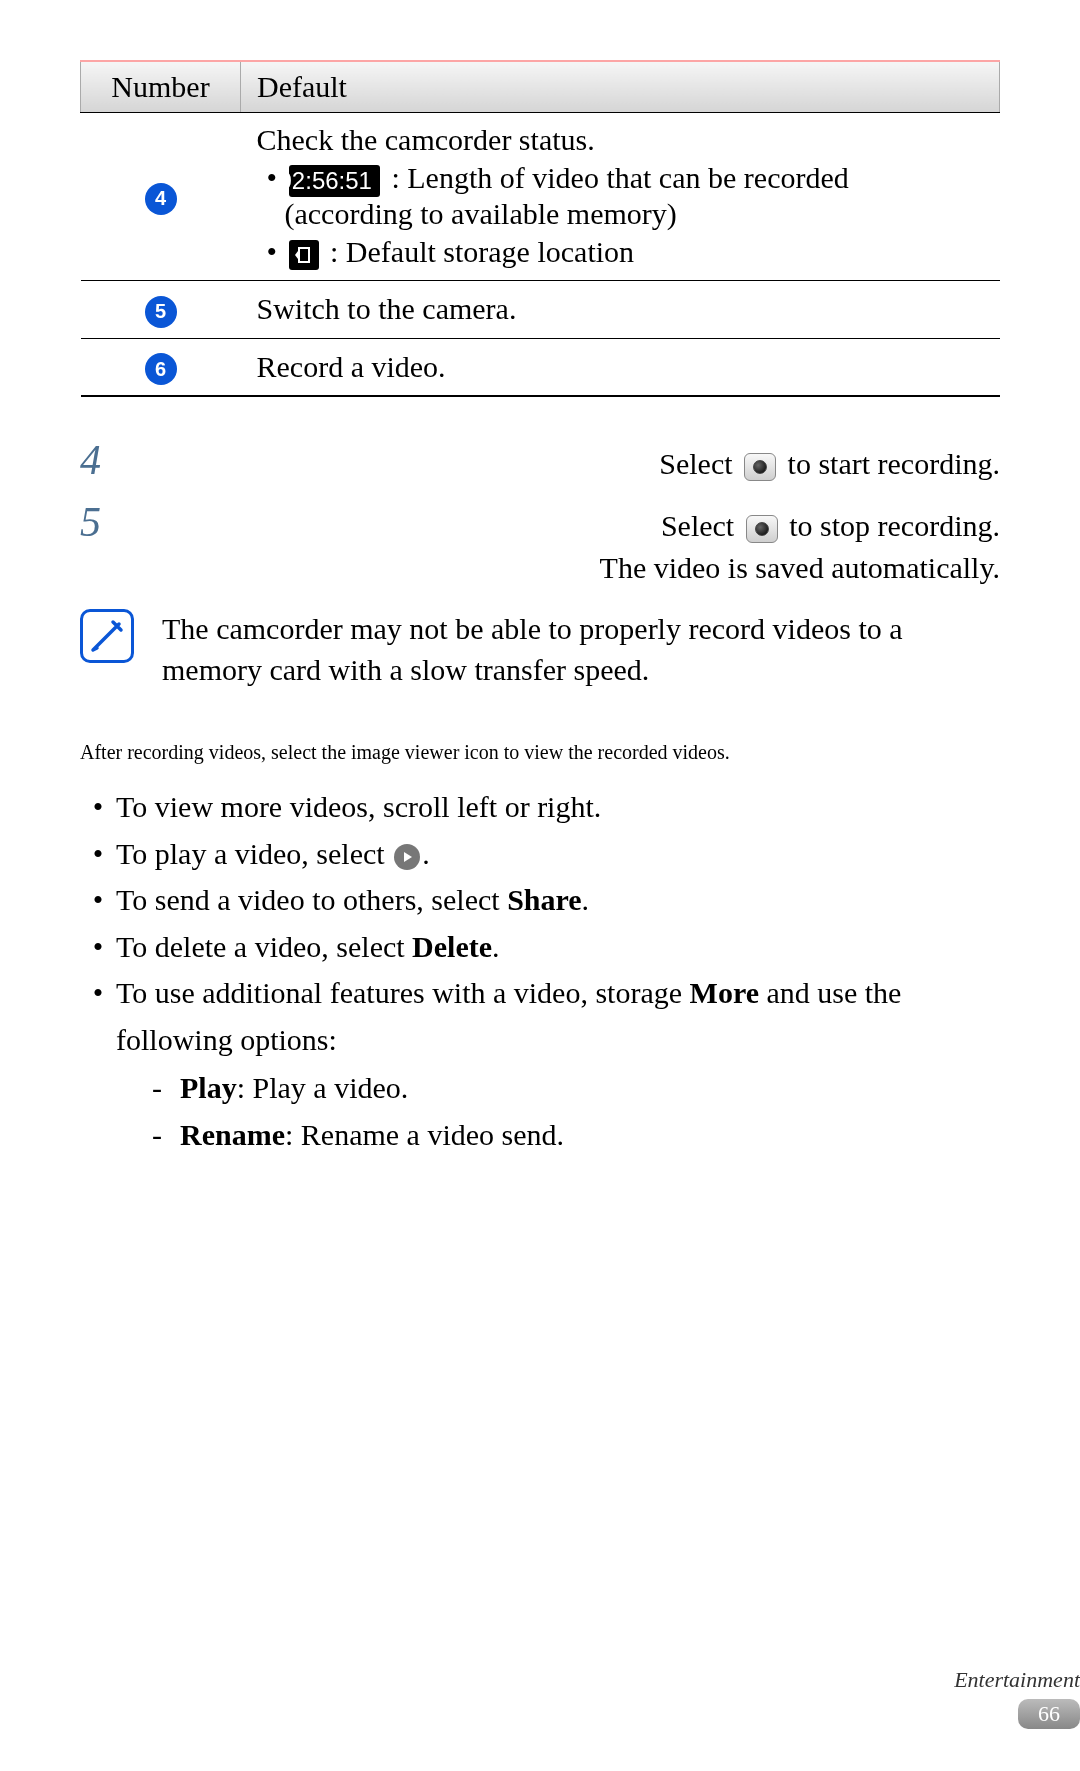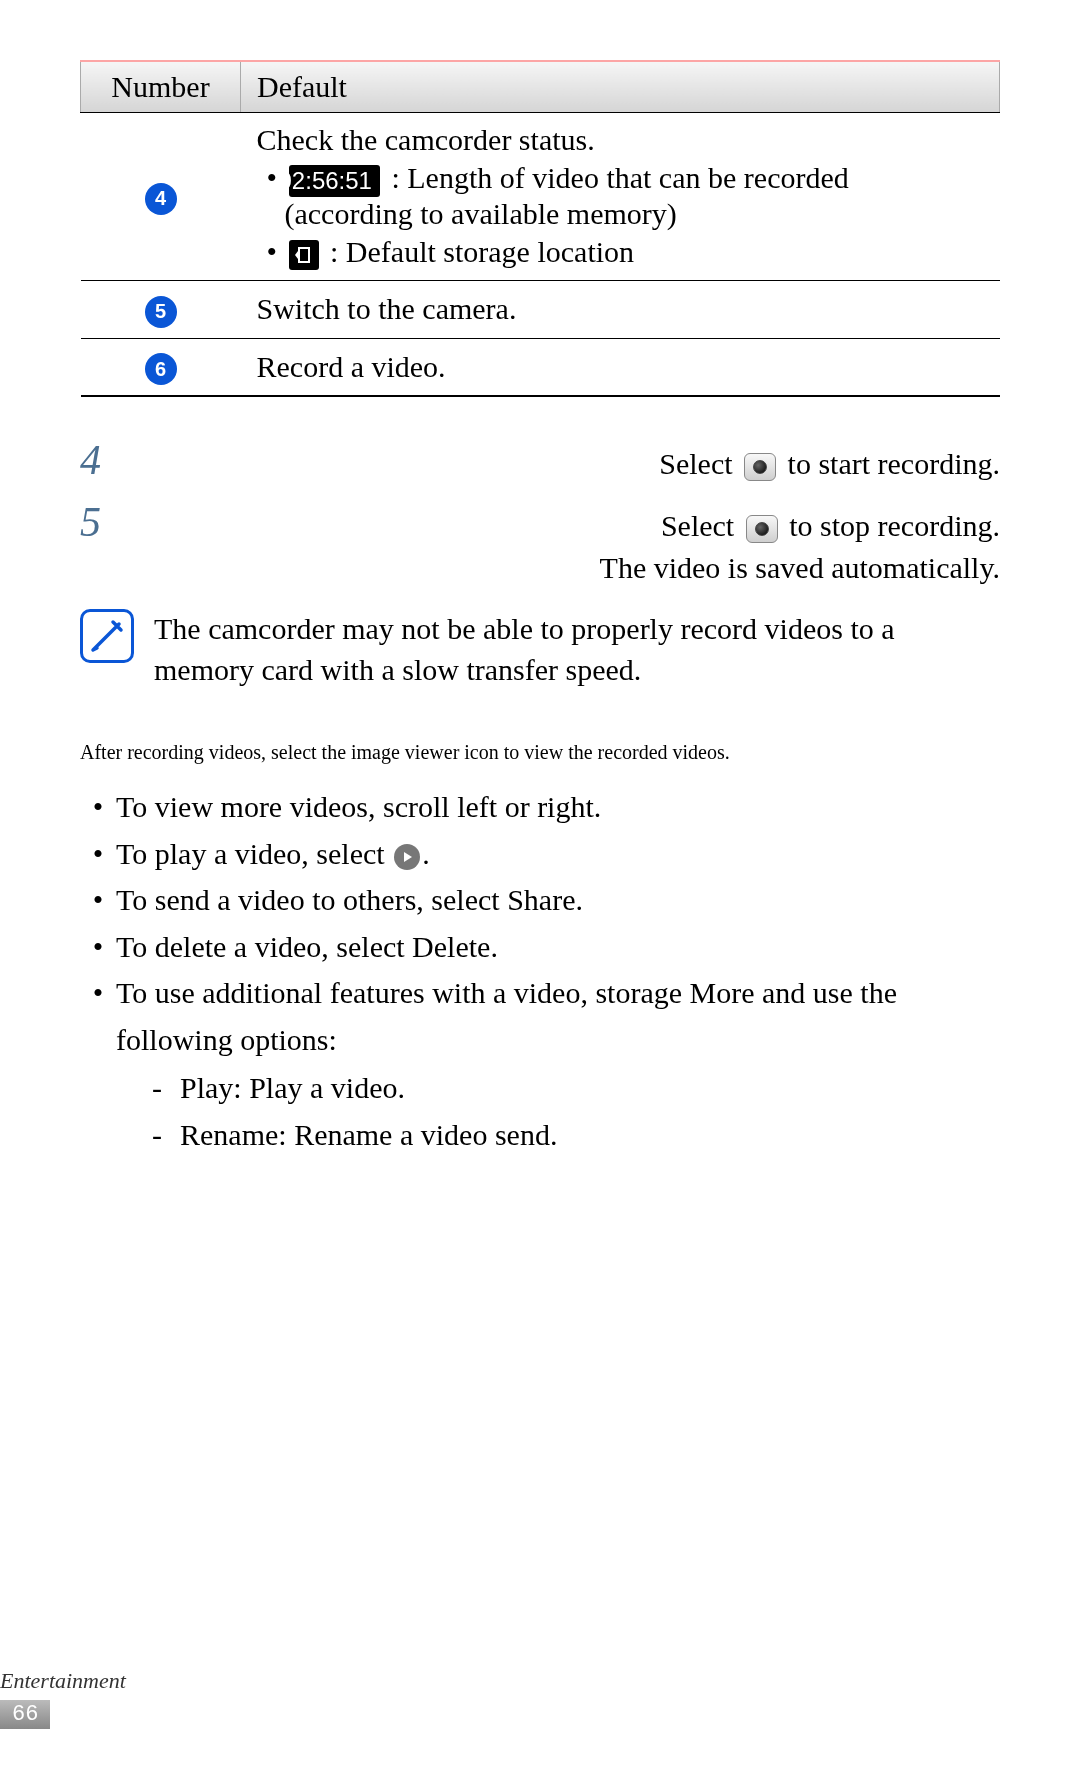--- a/index.html
+++ b/index.html
@@ -130,20 +130,21 @@
     width: 14px; height: 14px; border-radius: 50%;
     background: radial-gradient(circle at 35% 35%, #666, #000);
     border: 1px solid #444;
   }
   .note-block {
     display: flex;
     align-items: flex-start;
     margin-top: 20px;
     font-size: 30px;
     line-height: 1.35;
+    gap: 8px;
   }
   .note-icon {
     width: 54px; height: 54px;
     border: 3px solid #0a56d6;
     border-radius: 10px;
     display: inline-flex;
     align-items: center;
     justify-content: center;
     color: #0a56d6;
     margin-right: 20px;
@@ -183,41 +184,41 @@
     align-items: center;
     justify-content: center;
     width: 26px; height: 26px;
     border-radius: 50%;
     background: #777;
     color: #fff;
     vertical-align: middle;
     margin: 0 2px;
   }
   .play-circle svg { display: block; }
-  strong { font-weight: normal; }
+  strong { font-weight: bold; }
   .footer {
     position: absolute;
     bottom: 42px;
-    left: 0; right: 12px;
-    text-align: left;
+    left: 0; right: 0;
+    text-align: right;
   }
   .footer-title {
     font-style: italic;
     font-size: 22px;
     color: #333;
     margin-bottom: 6px;
   }
   .footer-page {
     display: inline-block;
     background: linear-gradient(to bottom, #bbb, #888);
     color: #fff;
-    font-family: Liberation Mono, monospace;
+    font-family: Liberation Serif, serif;
     font-size: 22px;
-    padding: 2px 12px;
-    border-radius: 0;
+    padding: 2px 20px;
+    border-radius: 10px;
   }
 </style>
 </head>
 <body>
 
 <div class="page">
 
   <table class="function-table">
     <thead>
       <tr>

